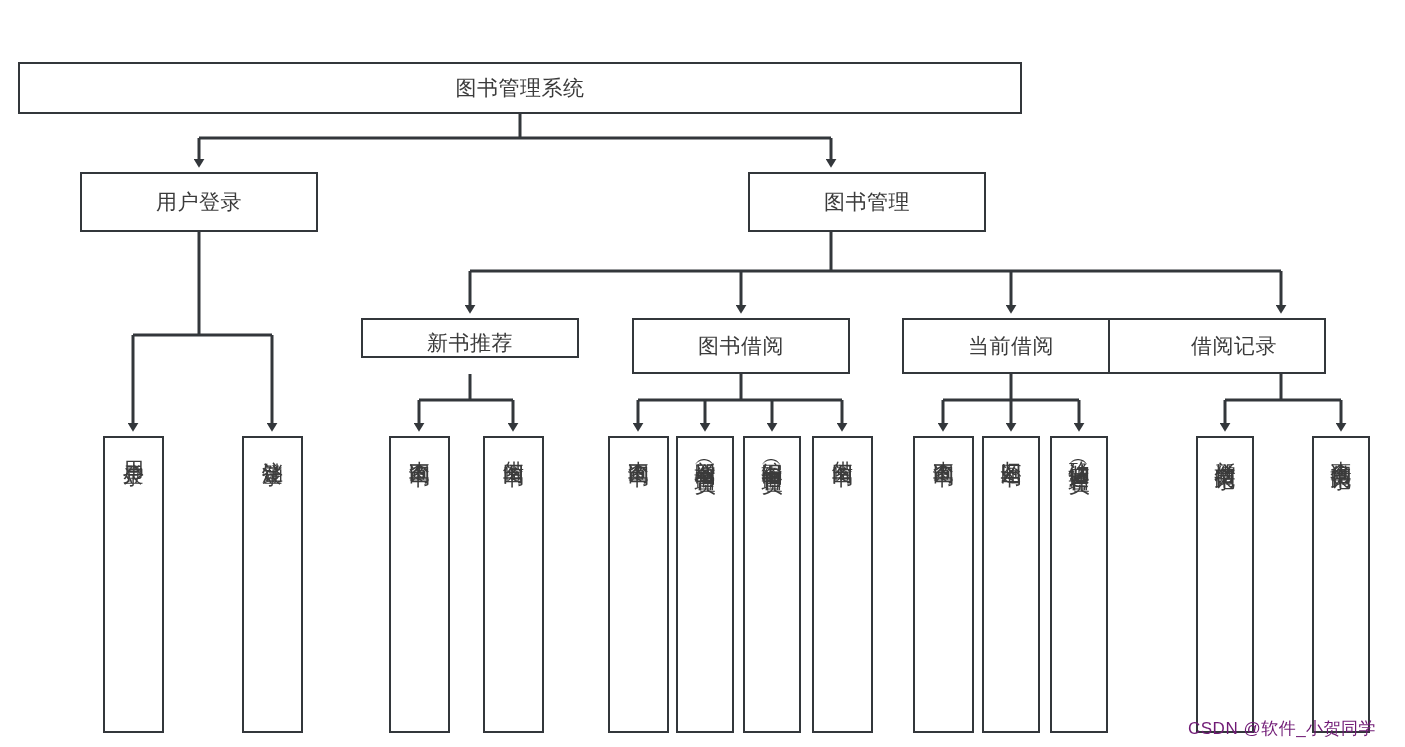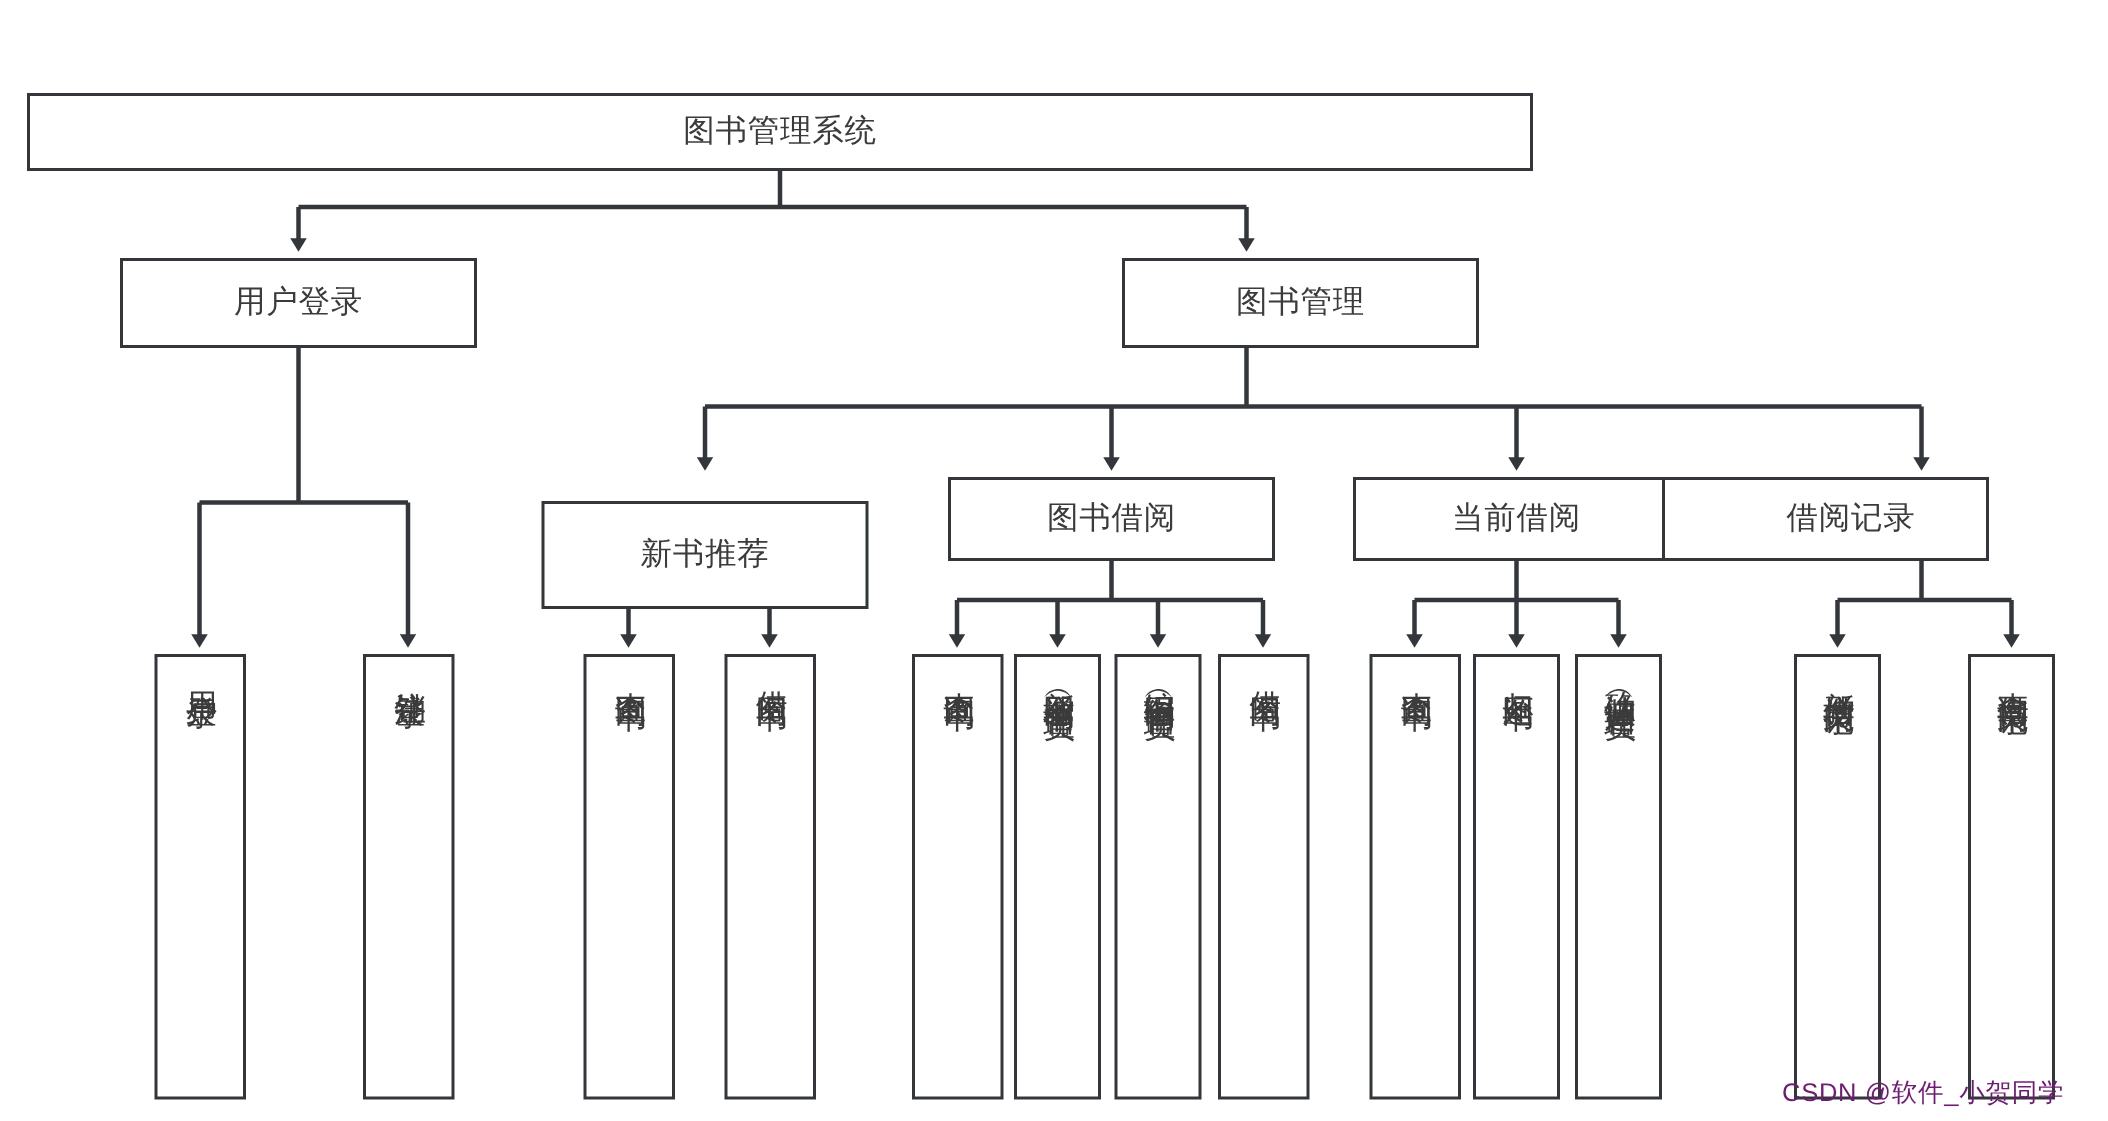--- a/index.html
+++ b/index.html
@@ -125,21 +125,21 @@
     <span class="node-label">图书管理系统</span>
   </div>
 
   <div class="node horizontal" style="left:80px; top:172px; width:238px; height:60px;">
     <span class="node-label">用户登录</span>
   </div>
   <div class="node horizontal" style="left:748px; top:172px; width:238px; height:60px;">
     <span class="node-label">图书管理</span>
   </div>
 
-  <div class="node horizontal" style="left:361px; top:334px; width:218px; height:72px;">
+  <div class="node horizontal" style="left:361px; top:318px; width:218px; height:40px;align-items:flex-end;">
     <span class="node-label">新书推荐</span>
   </div>
   <div class="node horizontal" style="left:632px; top:318px; width:218px; height:56px;">
     <span class="node-label">图书借阅</span>
   </div>
   <div class="node horizontal" style="left:902px; top:318px; width:218px; height:56px;">
     <span class="node-label">当前借阅</span>
   </div>
   <div class="node horizontal" style="left:1108px; top:318px; width:218px; height:56px;padding-left:34px;">
     <span class="node-label">借阅记录</span>

